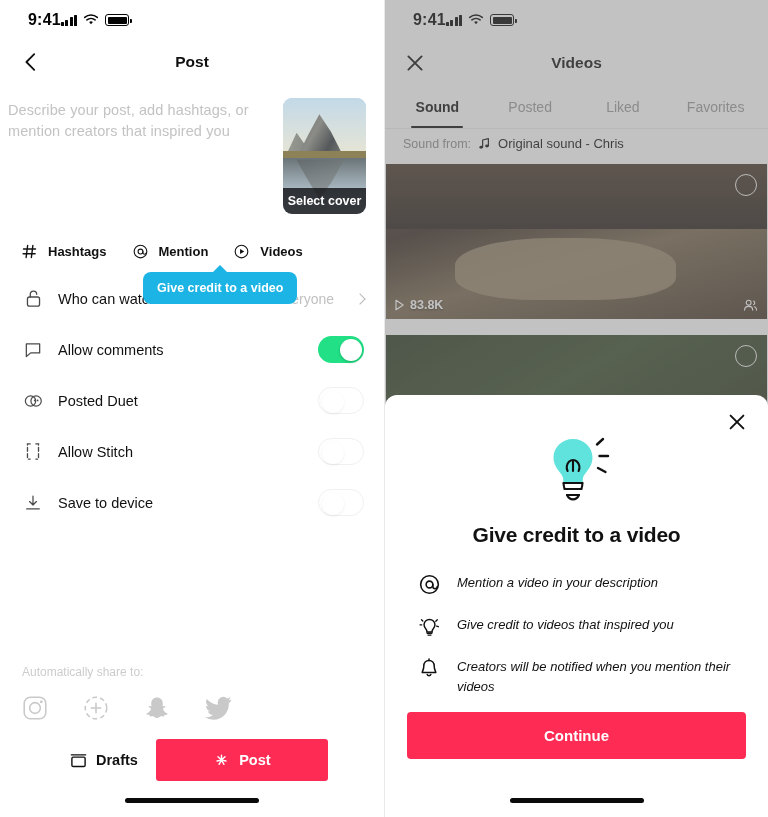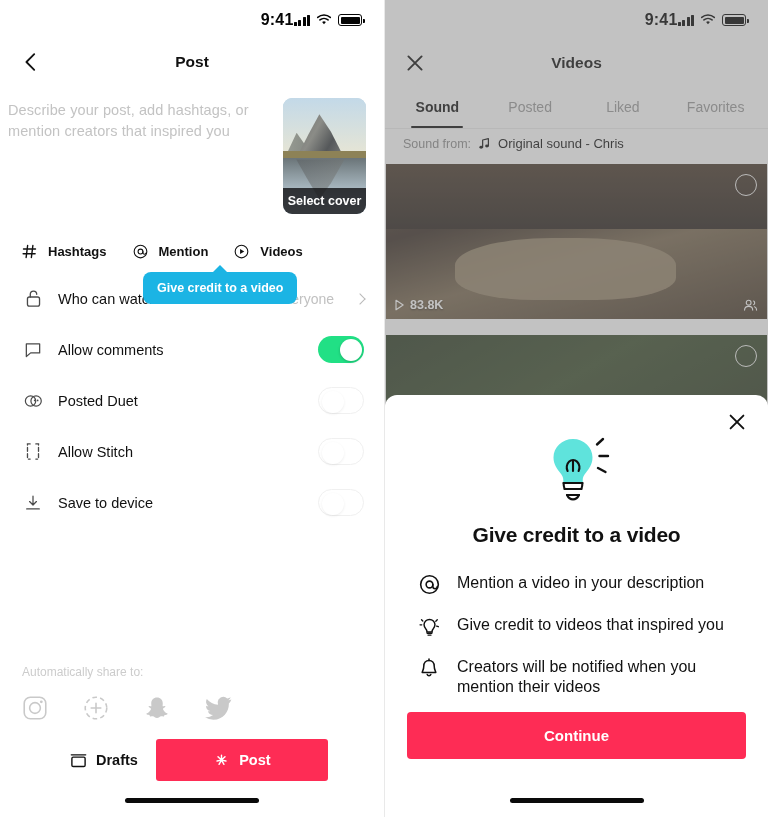--- a/index.html
+++ b/index.html
@@ -9,21 +9,21 @@
     font-family: "Liberation Sans", sans-serif;
     overflow: hidden;
   }
   .screens { display: flex; width: 768px; height: 817px; }
   .phone { position: relative; width: 384px; height: 817px; background: #fff; overflow: hidden; }
   .phone.right { border-left: 1px solid #e9e9e9; }
 
   
   .statusbar {
     height: 40px; display: flex; align-items: center;
-    justify-content: flex-end; padding: 0 22px 0 28px;
+    justify-content: flex-start; padding: 0 22px 0 28px;
     position: relative; z-index: 2;
   }
   .status-time { font-size: 16px; font-weight: bold; color: #050505; letter-spacing: .2px; }
   .status-icons { display: flex; align-items: center; gap: 6px; }
   .sig { display: flex; align-items: flex-end; gap: 1.5px; height: 11px; }
   .sig i { width: 3px; background: #050505; border-radius: .5px; display: block; }
   .sig i:nth-child(1){height:4px}.sig i:nth-child(2){height:6px}
   .sig i:nth-child(3){height:8.5px}.sig i:nth-child(4){height:11px}
   .batt { width: 24px; height: 12px; border: 1.6px solid #050505; border-radius: 3px; padding: 1.5px; position: relative; }
   .batt::after { content:""; position:absolute; right:-3.5px; top:3.5px; width:2px; height:4px; background:#050505; border-radius:0 1px 1px 0;}
@@ -119,21 +119,21 @@
 
   
   .sheet { position:absolute; left:0; right:0; bottom:0; height:422px; background:#fff;
            border-radius:12px 12px 0 0; z-index:7; padding:0 22px;}
   .sheet-x { position:absolute; right:22px; top:18px; cursor:pointer;}
   .bulb { margin:28px auto 0; width:92px; height:92px; position:relative;}
   .sheet-h { text-align:center; font-size:21px; font-weight:bold; color:#111; margin-top:8px; letter-spacing:-.2px;}
   .feats { margin-top:26px; display:flex; flex-direction:column; gap:20px; padding:0 10px;}
   .feat { display:flex; gap:16px; align-items:flex-start;}
   .feat-ic { width:24px; flex-shrink:0; display:flex; justify-content:center; padding-top:1px;}
-  .feat-tx { font-size:16px; line-height:20px; color:#111;}
+  .feat-tx { font-size:13px; line-height:20px; color:#111;font-style:italic;}
   .continue { position:absolute; left:22px; right:22px; bottom:58px; height:47px; background:#FE2C55;
               border-radius:4px; color:#fff; font-size:15px; font-weight:bold;
               display:flex; align-items:center; justify-content:center; cursor:pointer;}
 </style>
 </head>
 <body>
 
 <div class="screens">
 
   <div class="phone left">

